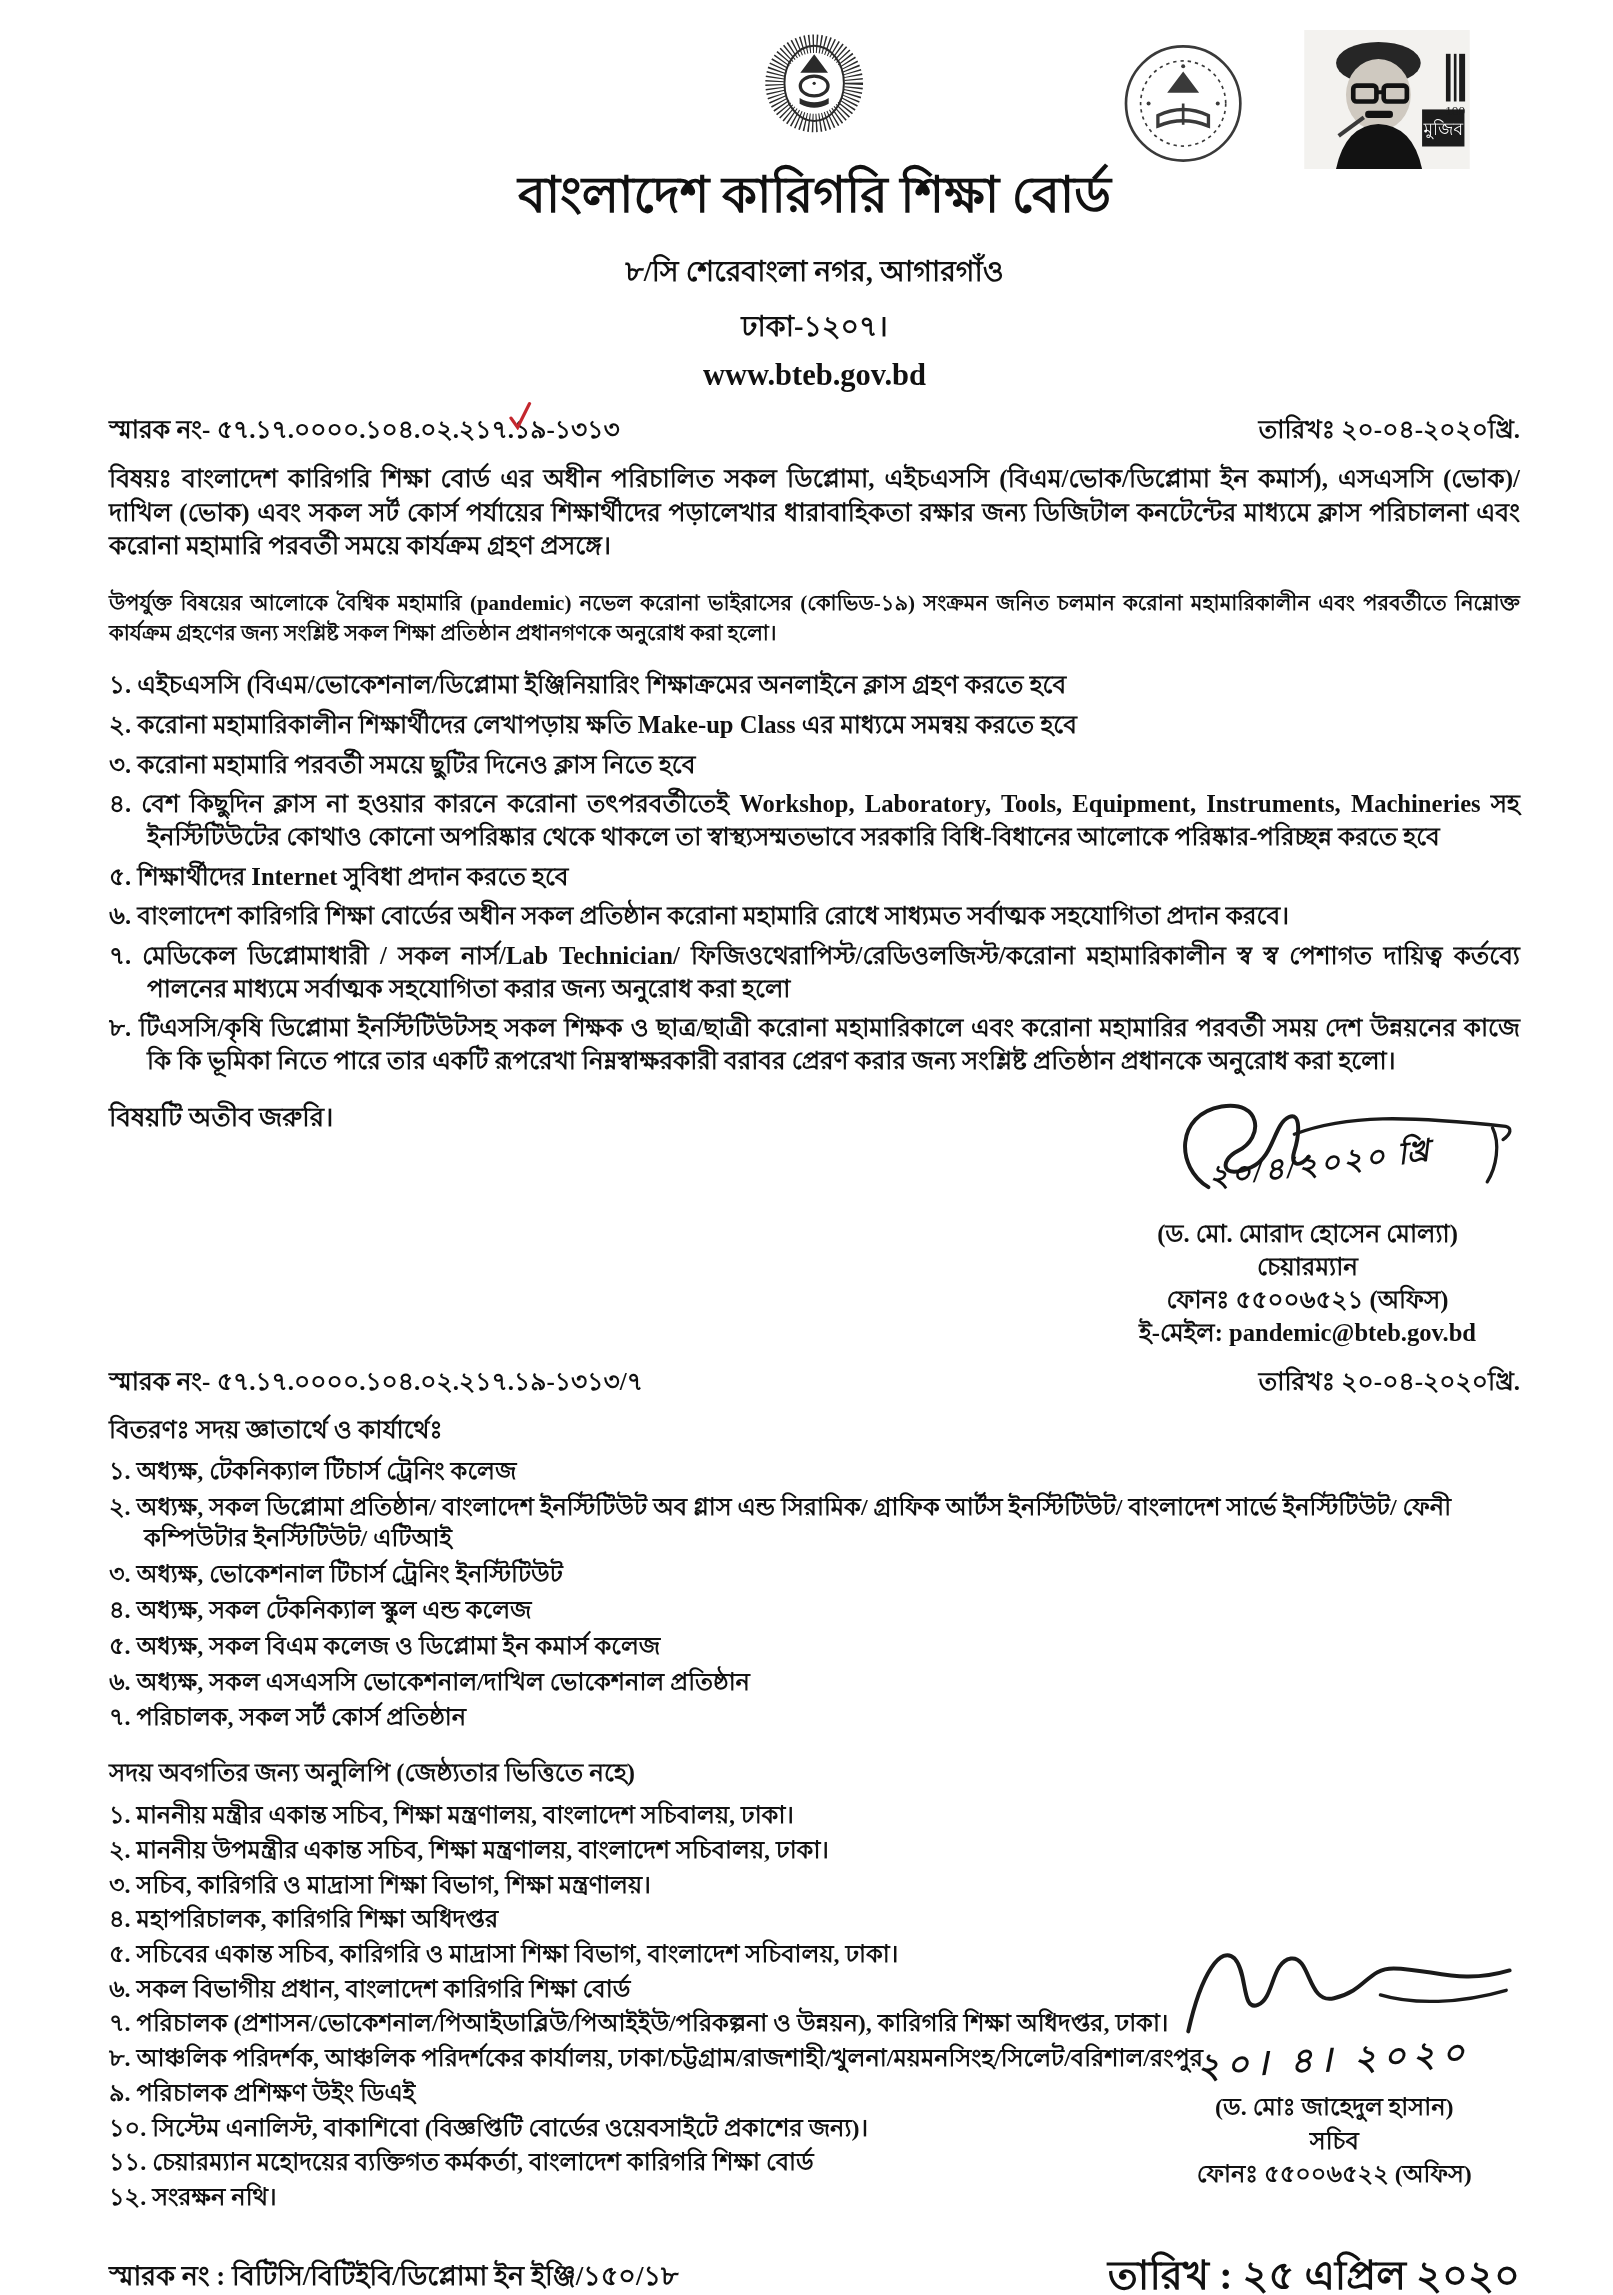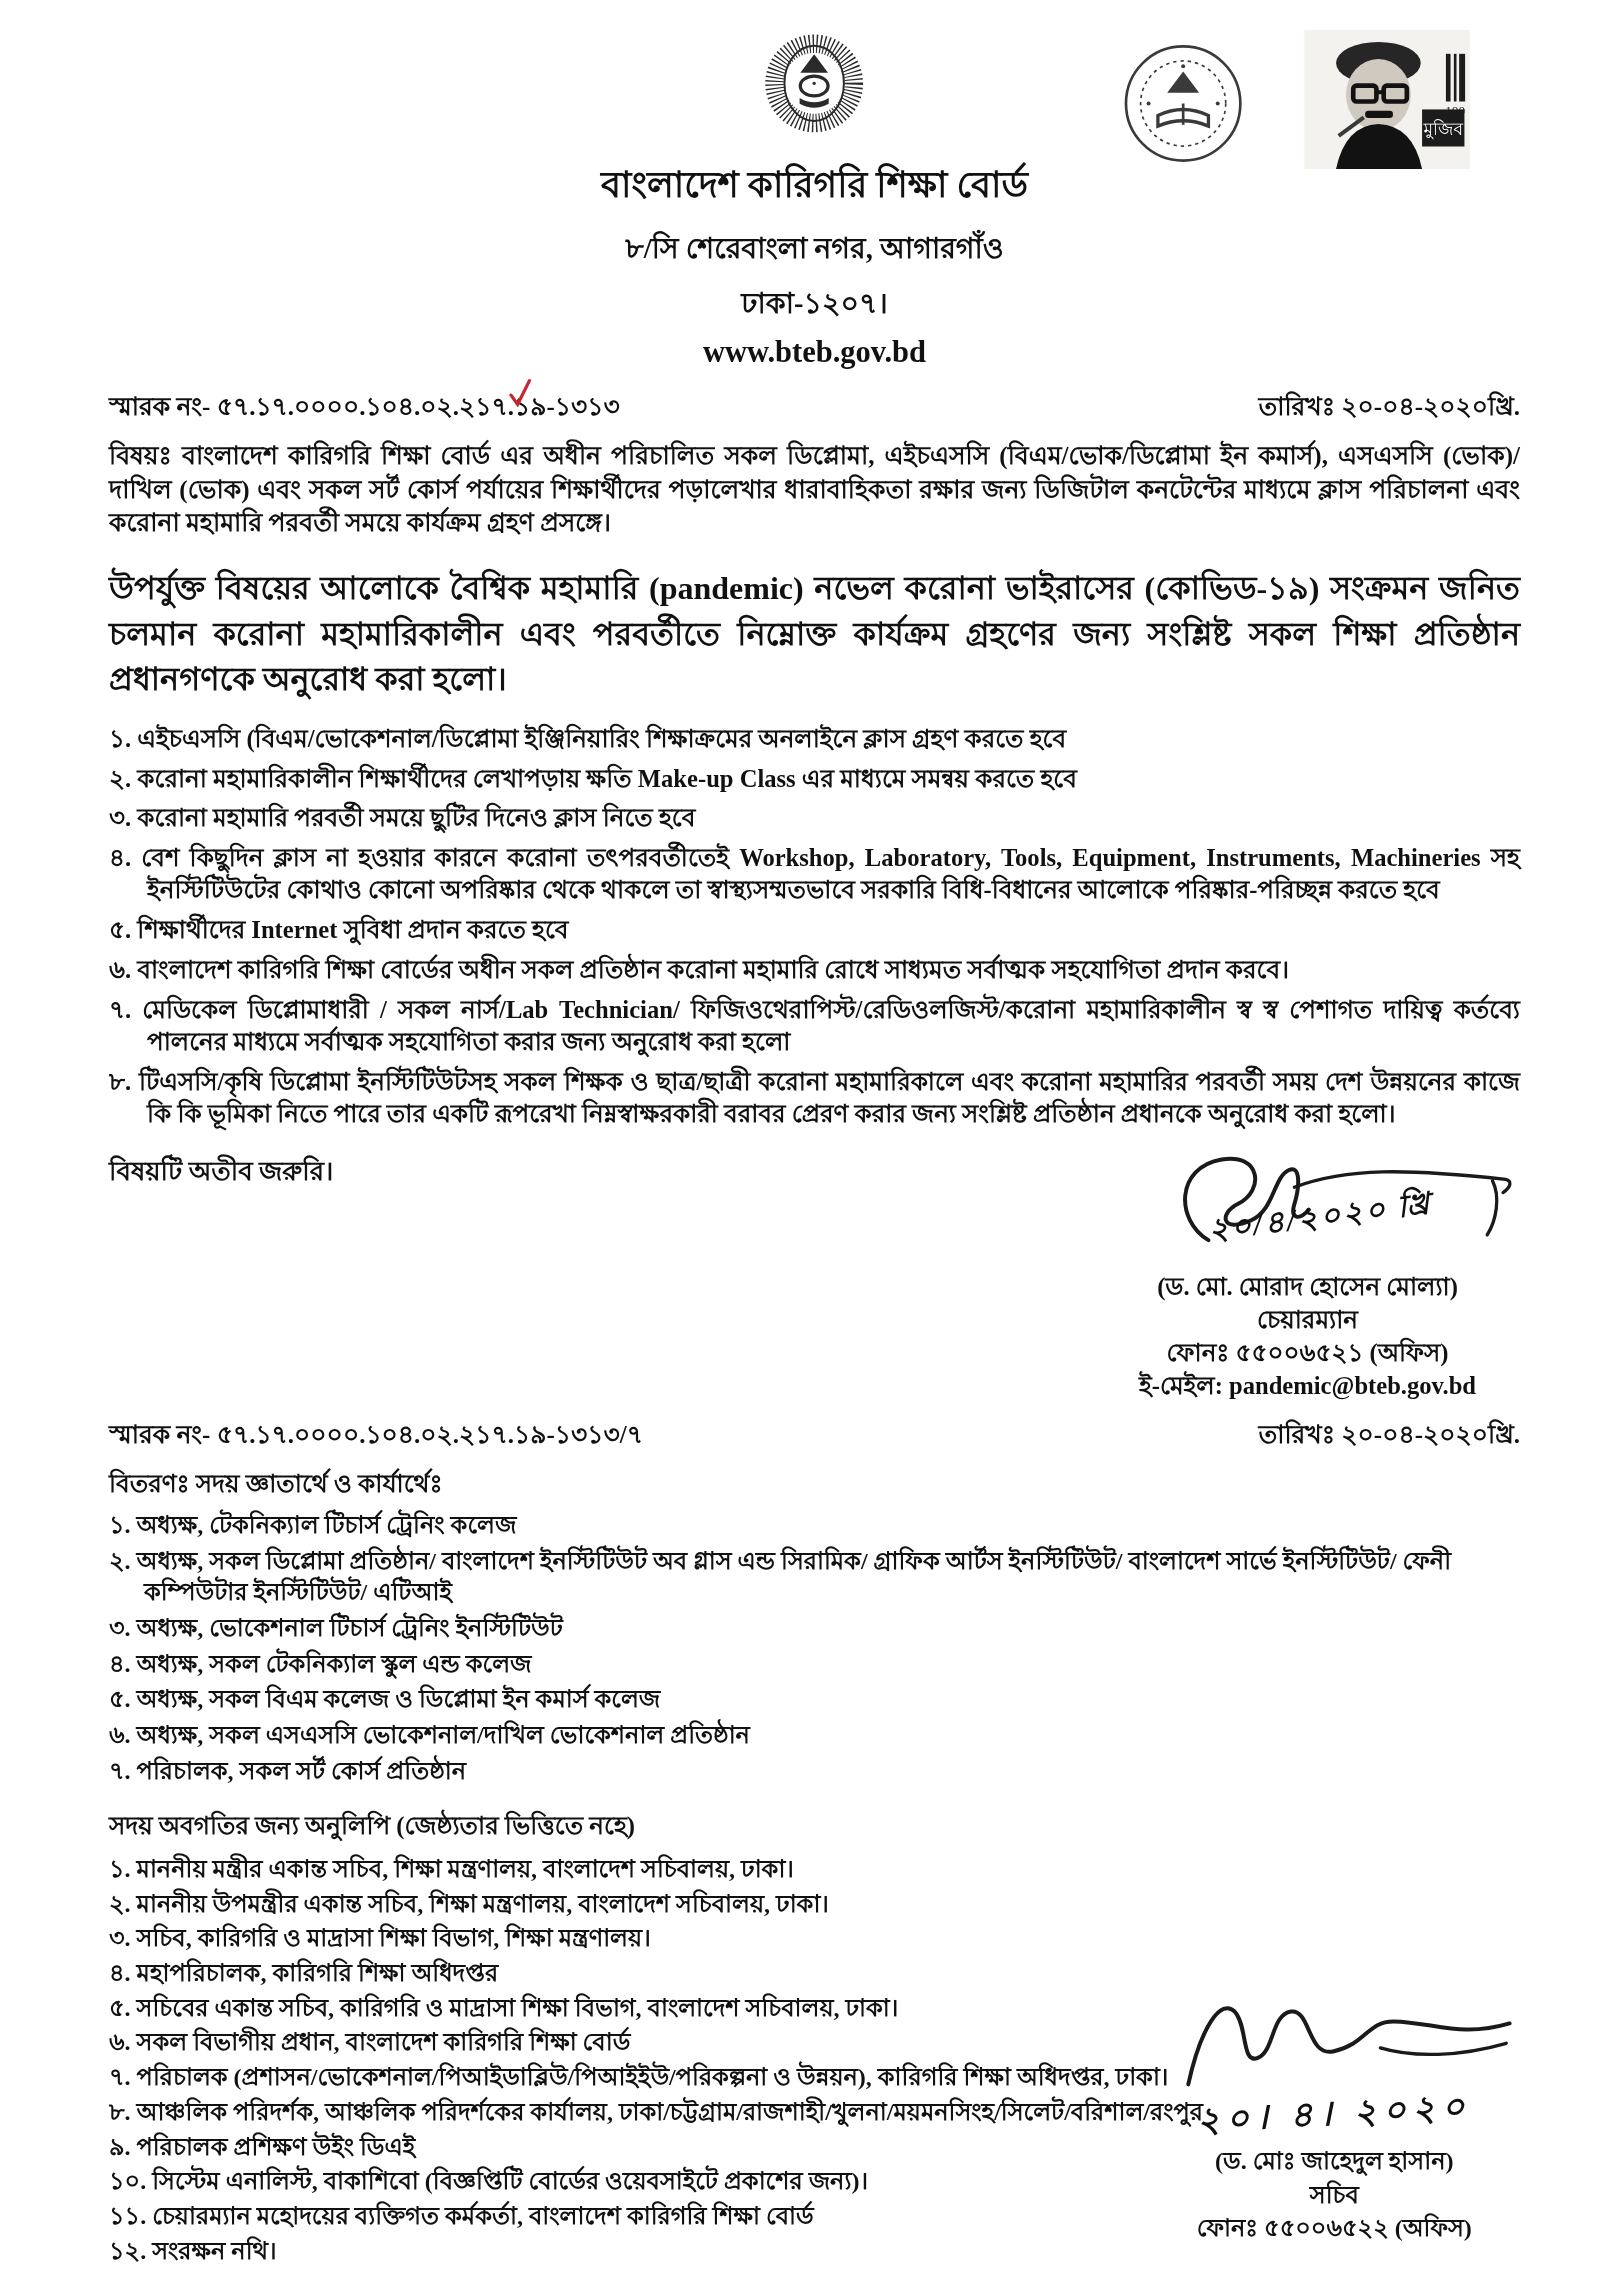--- a/index.html
+++ b/index.html
@@ -9,33 +9,33 @@
     background:#ffffff;
     box-sizing:border-box;
     padding:16.6px 94px 0 109px;
     overflow:hidden;
     font-family:"Liberation Serif","DejaVu Serif",serif;
     color:#111;
   }
   
   .header{position:relative;text-align:center;}
   .seal-wrap{display:inline-block;}
-  .org-name{font-size:36px;font-weight:700;margin-top:2.7px;}
+  .org-name{font-size:50px;font-weight:700;margin-top:2.7px;}
   .org-addr{font-size:28.5px;font-weight:700;margin-top:9.3px;}
   .org-city{font-size:28.5px;font-weight:700;margin-top:8px;}
   .org-web{font-size:30.5px;font-weight:700;margin-top:6.6px;font-family:"Liberation Serif","DejaVu Serif",serif;}
   .emblem-right{position:absolute;top:20px;right:275px;}
   .mujib-right{position:absolute;top:13.3px;right:50px;}
   
   .memo-row{display:flex;justify-content:space-between;align-items:center;font-size:25px;font-weight:700;}
   .memo-row.first{margin-top:17px;position:relative;}
   .red-check{position:absolute;left:398px;top:-9.3px;}
   
   .subject{margin-top:9.3px;font-size:25px;font-weight:700;line-height:1.34;text-align:justify;}
-  .intro{margin-top:26.5px;font-size:32px;font-weight:700;line-height:1.42;text-align:justify;}
+  .intro{margin-top:26.5px;font-size:21px;font-weight:700;line-height:1.42;text-align:justify;}
   
   .directives{margin-top:20px;}
   .directives .li{font-size:24.6px;font-weight:700;line-height:1.32;padding-left:38px;text-indent:-38px;margin-bottom:7.3px;text-align:justify;}
   
   .sig-row{display:flex;justify-content:space-between;margin-top:10.6px;}
   .urgent{font-size:26px;font-weight:700;padding-top:9.3px;}
   .chairman-block{width:425px;text-align:center;}
   .chairman-sig{position:relative;height:111px;}
   .hand-date{position:absolute;left:113px;top:52px;font-size:30.5px;font-weight:700;transform:rotate(-7deg);letter-spacing:2.7px;font-style:italic;}
   .cb-line{font-size:24.6px;font-weight:700;line-height:1.34;}

